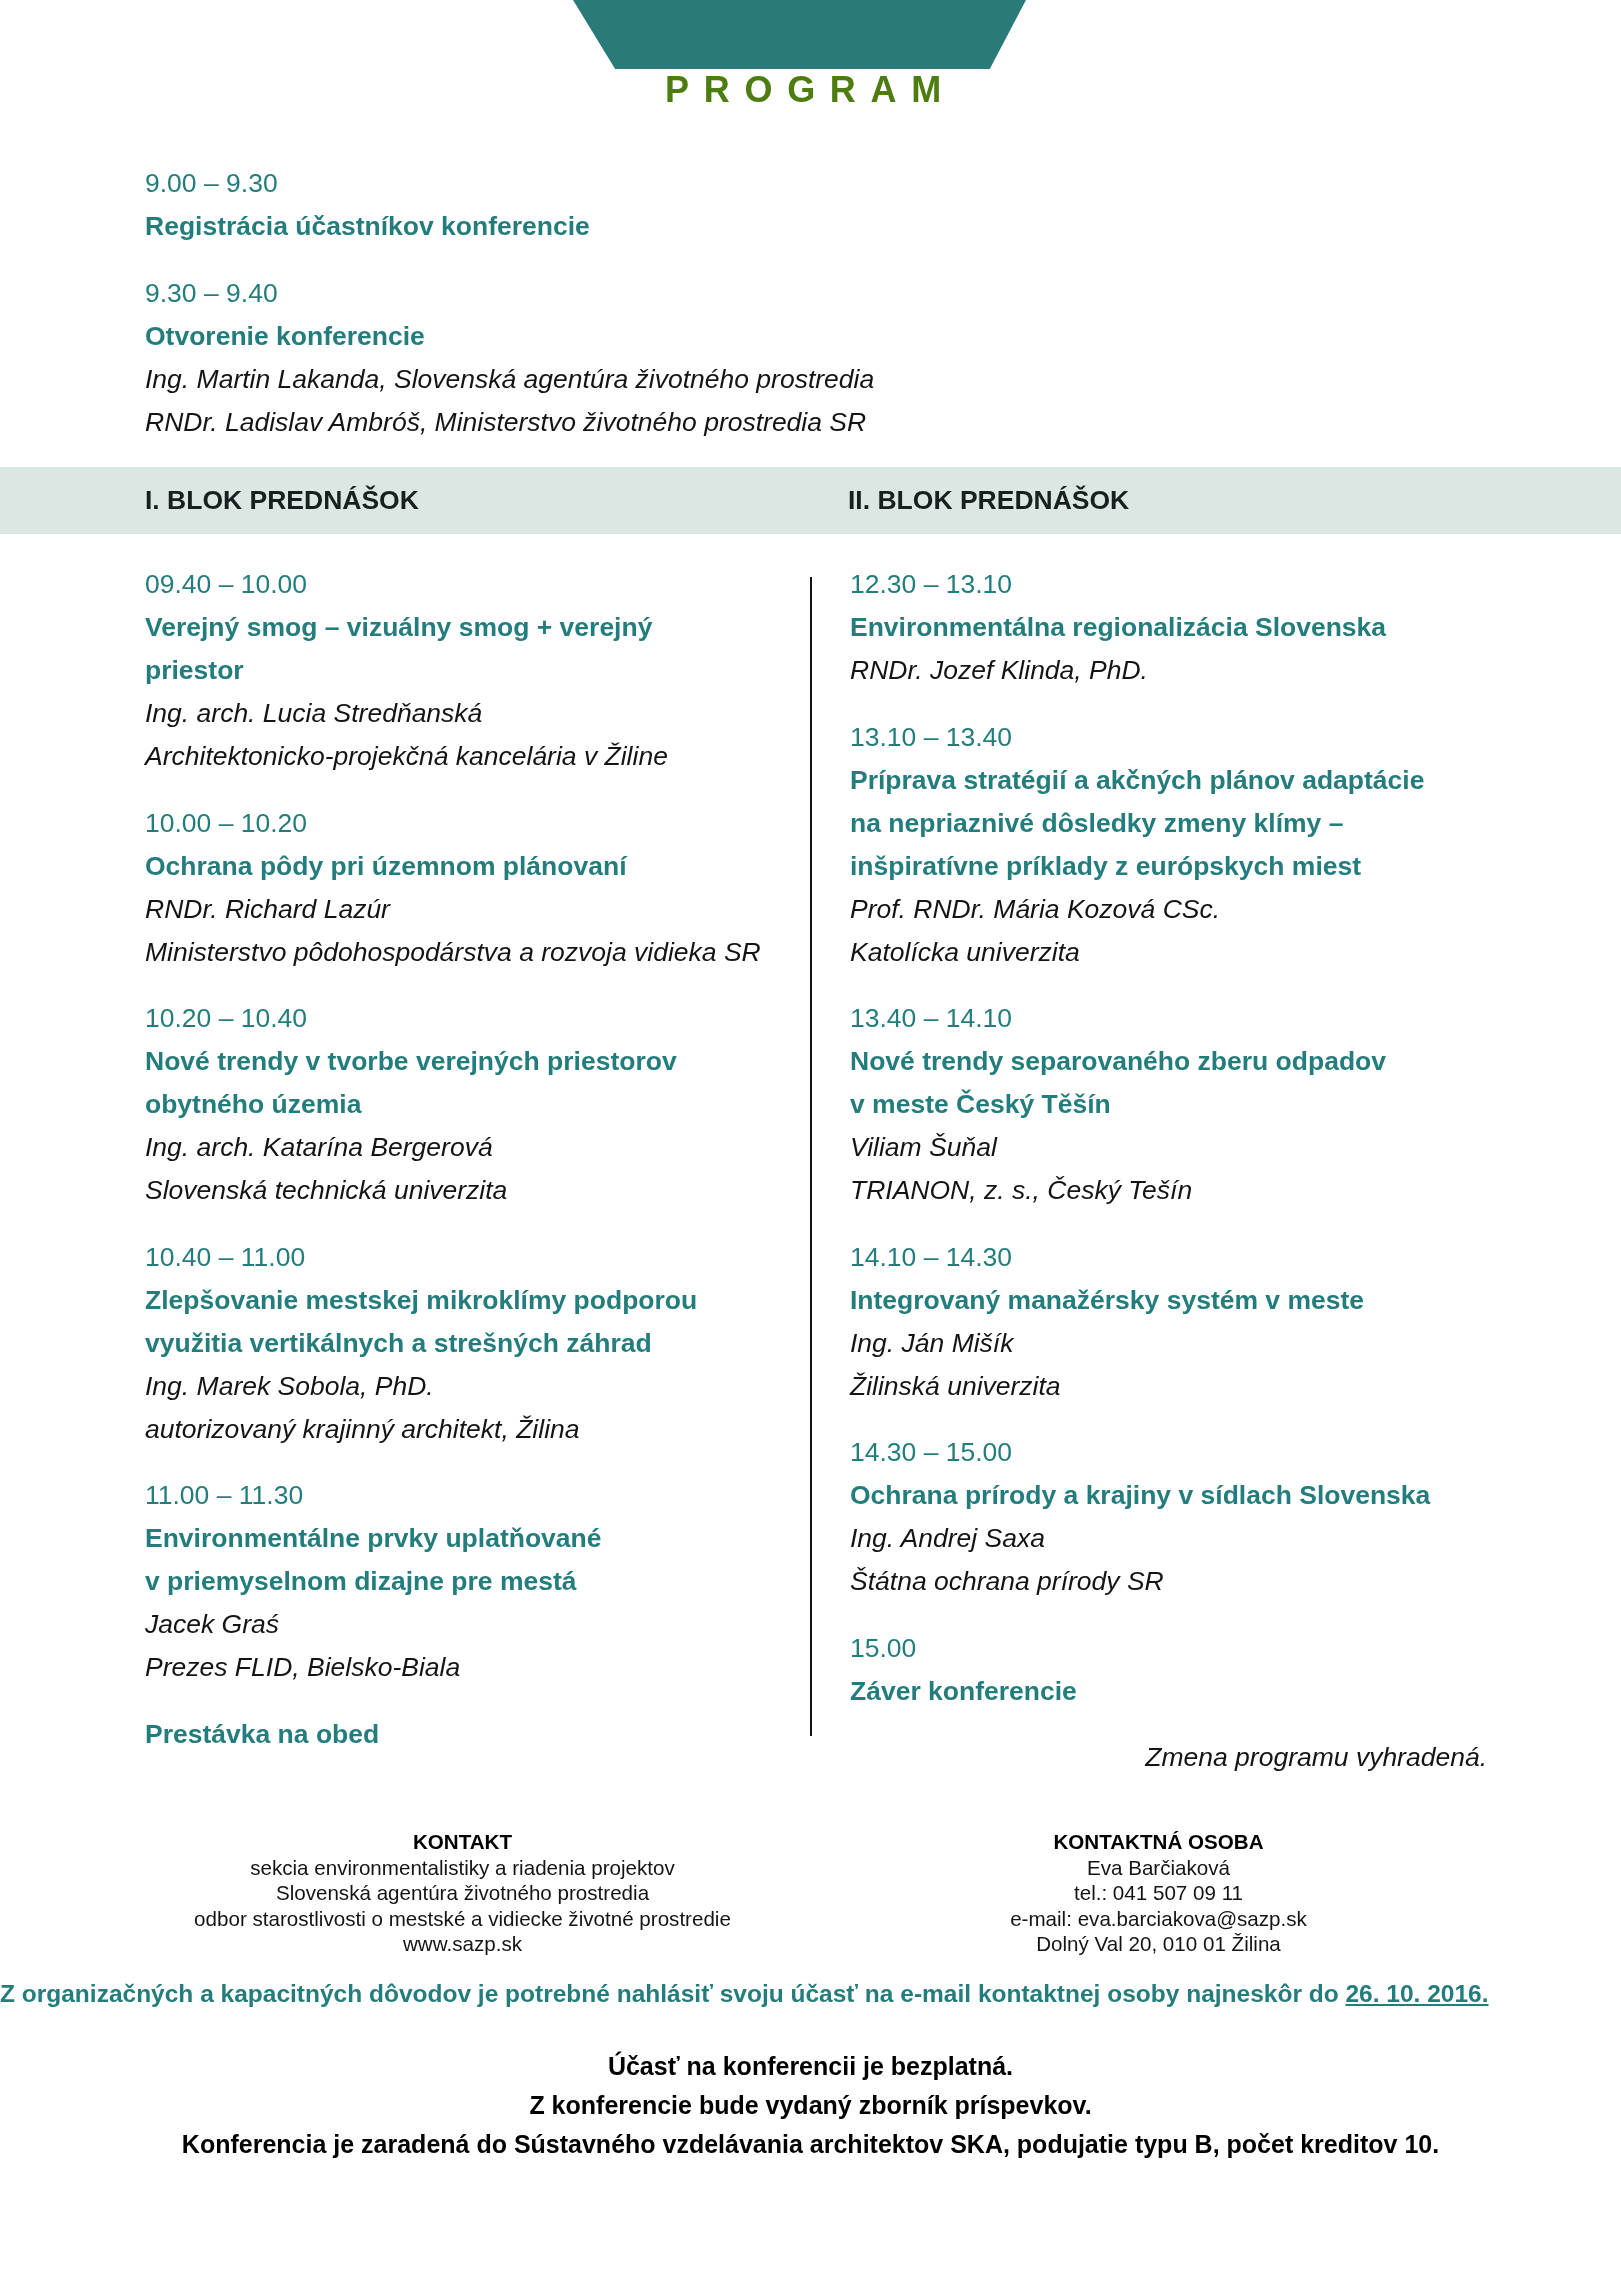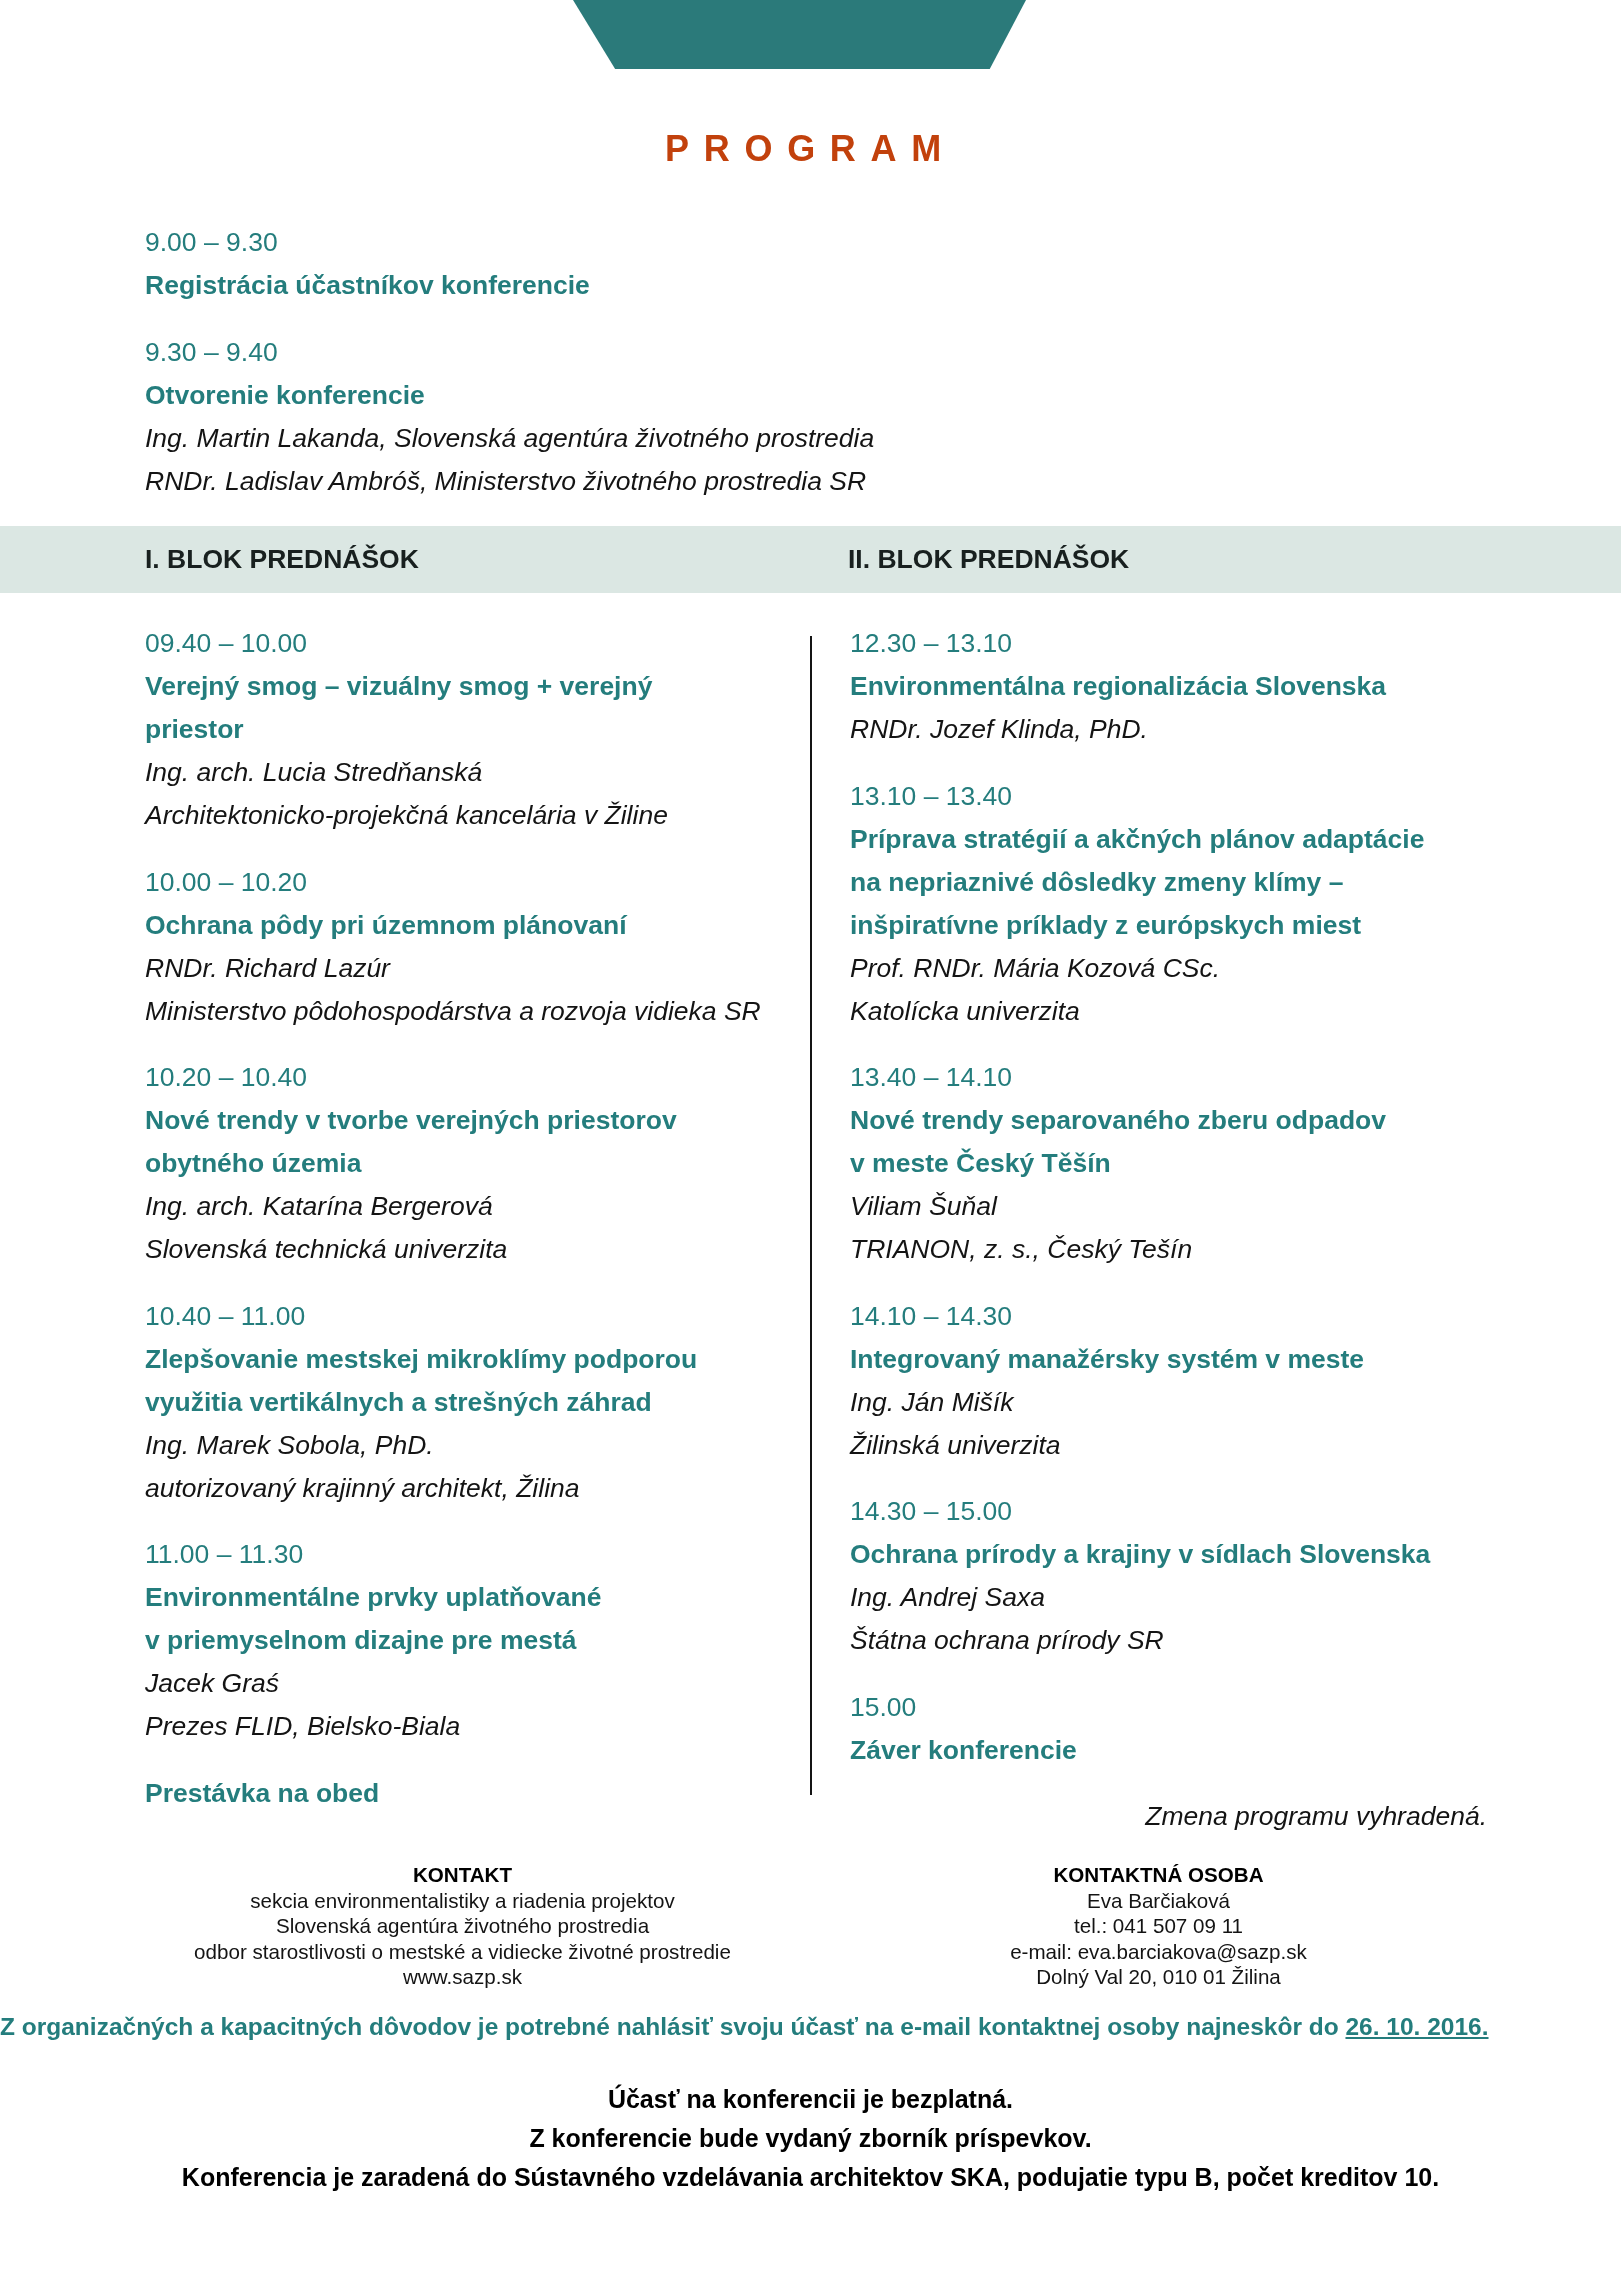--- a/index.html
+++ b/index.html
@@ -12,25 +12,24 @@
     color:#1a1a1a;
     overflow:hidden;
   }
   .banner {
     margin-left:573px;
     width:453px; height:69px;
     background:#2b7a7a;
     clip-path:polygon(0 0, 100% 0, 92% 100%, 9.3% 100%);
   }
   .title {
-    margin-top:59px;
     text-align:center;
     font-size:36px; font-weight:bold;
     letter-spacing:14.7px;
-    color:#c2410c;
+    color:#4d7c0f;
   }
   .intro { margin:51px 0 0 145px; }
   .session { margin-bottom:23.5px; }
   .time {
     color:#247d7d; font-size:26.5px; line-height:43px;
   }
   .s-title {
     color:#247d7d; font-size:26.5px; font-weight:bold; line-height:43px;
     white-space:pre-line;
   }
@@ -64,21 +63,21 @@
     background:#141414;
   }
   .note {
     margin-top:9.8px;
     text-align:right;
     font-style:italic; font-size:26.5px; line-height:43px;
     color:#141414;
   }
   .contacts {
     width:1392px;
-    margin:24px auto 0;
+    margin:50px auto 0;
     display:flex;
   }
   .contact {
     flex:1;
     text-align:center;
     font-size:20.6px; line-height:25.5px;
     color:#141414;
   }
   .c-head { font-weight:bold; color:#000000; }
   .reg-note {

